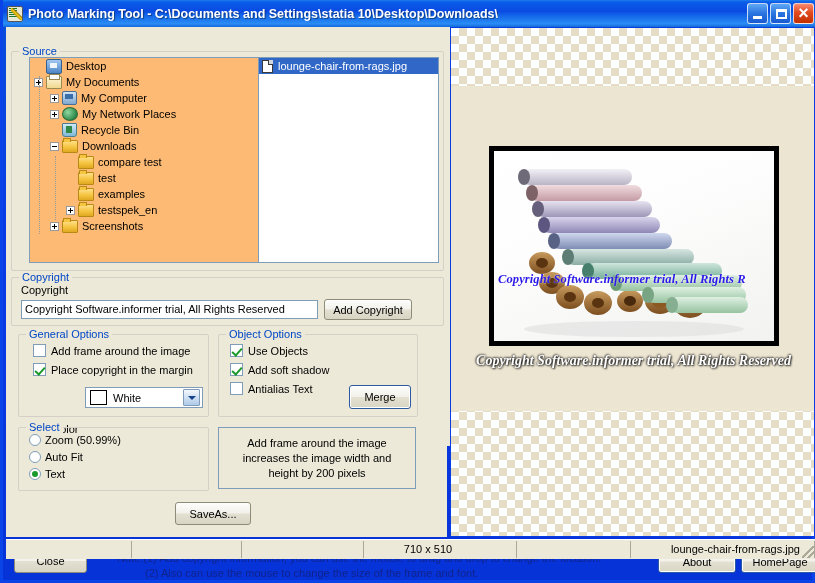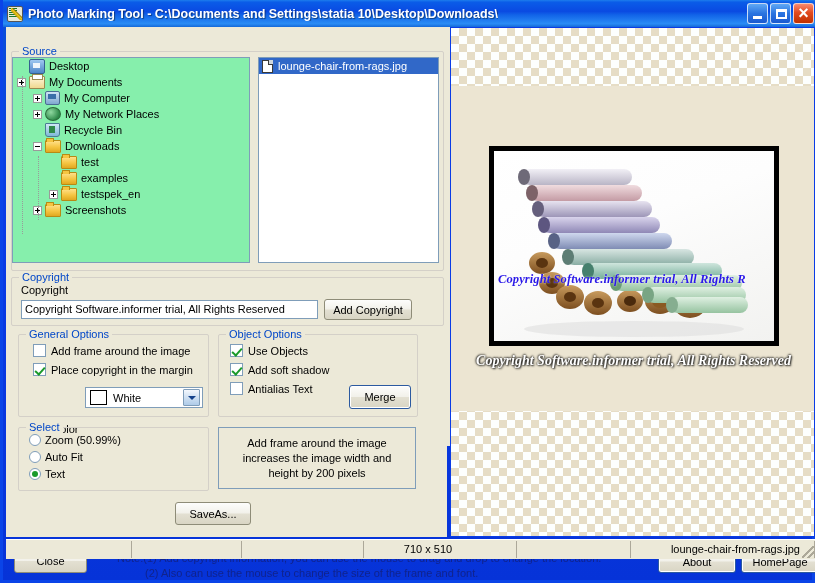--- a/index.html
+++ b/index.html
@@ -70,22 +70,22 @@
     position:absolute;border:1px solid #d4d0c8;
     border-radius:2px;background:transparent;
   }
   .grp > .grp-cap{
     position:absolute;top:-7px;left:7px;background:#ece9d8;
     padding:0 3px;color:#0046c8;font-size:11px;white-space:nowrap;
   }
   
   #grp-source{left:5px;top:24px;width:431px;height:218px;}
   #treeview{
-    position:absolute;left:0;top:5px;width:238px;height:206px;
-    background:#86efac;border:1px solid #7f9db9;box-sizing:border-box;
+    position:absolute;left:17px;top:5px;width:238px;height:206px;
+    background:#fdba74;border:1px solid #7f9db9;box-sizing:border-box;
     overflow:hidden;
   }
   #filelist{
     position:absolute;left:246px;top:5px;width:181px;height:206px;
     background:#fff;border:1px solid #7f9db9;box-sizing:border-box;
     overflow:hidden;
   }
   .tnode{
     display:flex;align-items:center;height:16px;padding-left:4px;
     font-size:11px;color:#000;white-space:nowrap;
@@ -339,20 +339,25 @@
             </div>
             <div class="tnode" style="padding-left: 20px;">
               <span class="exp none"></span>
               <span class="ic ic-recycle"></span>
               <span>Recycle Bin</span>
             </div>
             <div class="tnode" style="padding-left: 20px;">
               <span class="exp minus"></span>
               <span class="ic ic-folder"></span>
               <span>Downloads</span>
+            </div>
+            <div class="tnode" style="padding-left: 36px;">
+              <span class="exp none"></span>
+              <span class="ic ic-folder"></span>
+              <span>compare test</span>
             </div>
             <div class="tnode" style="padding-left: 36px;">
               <span class="exp none"></span>
               <span class="ic ic-folder"></span>
               <span>test</span>
             </div>
             <div class="tnode" style="padding-left: 36px;">
               <span class="exp none"></span>
               <span class="ic ic-folder"></span>
               <span>examples</span>

